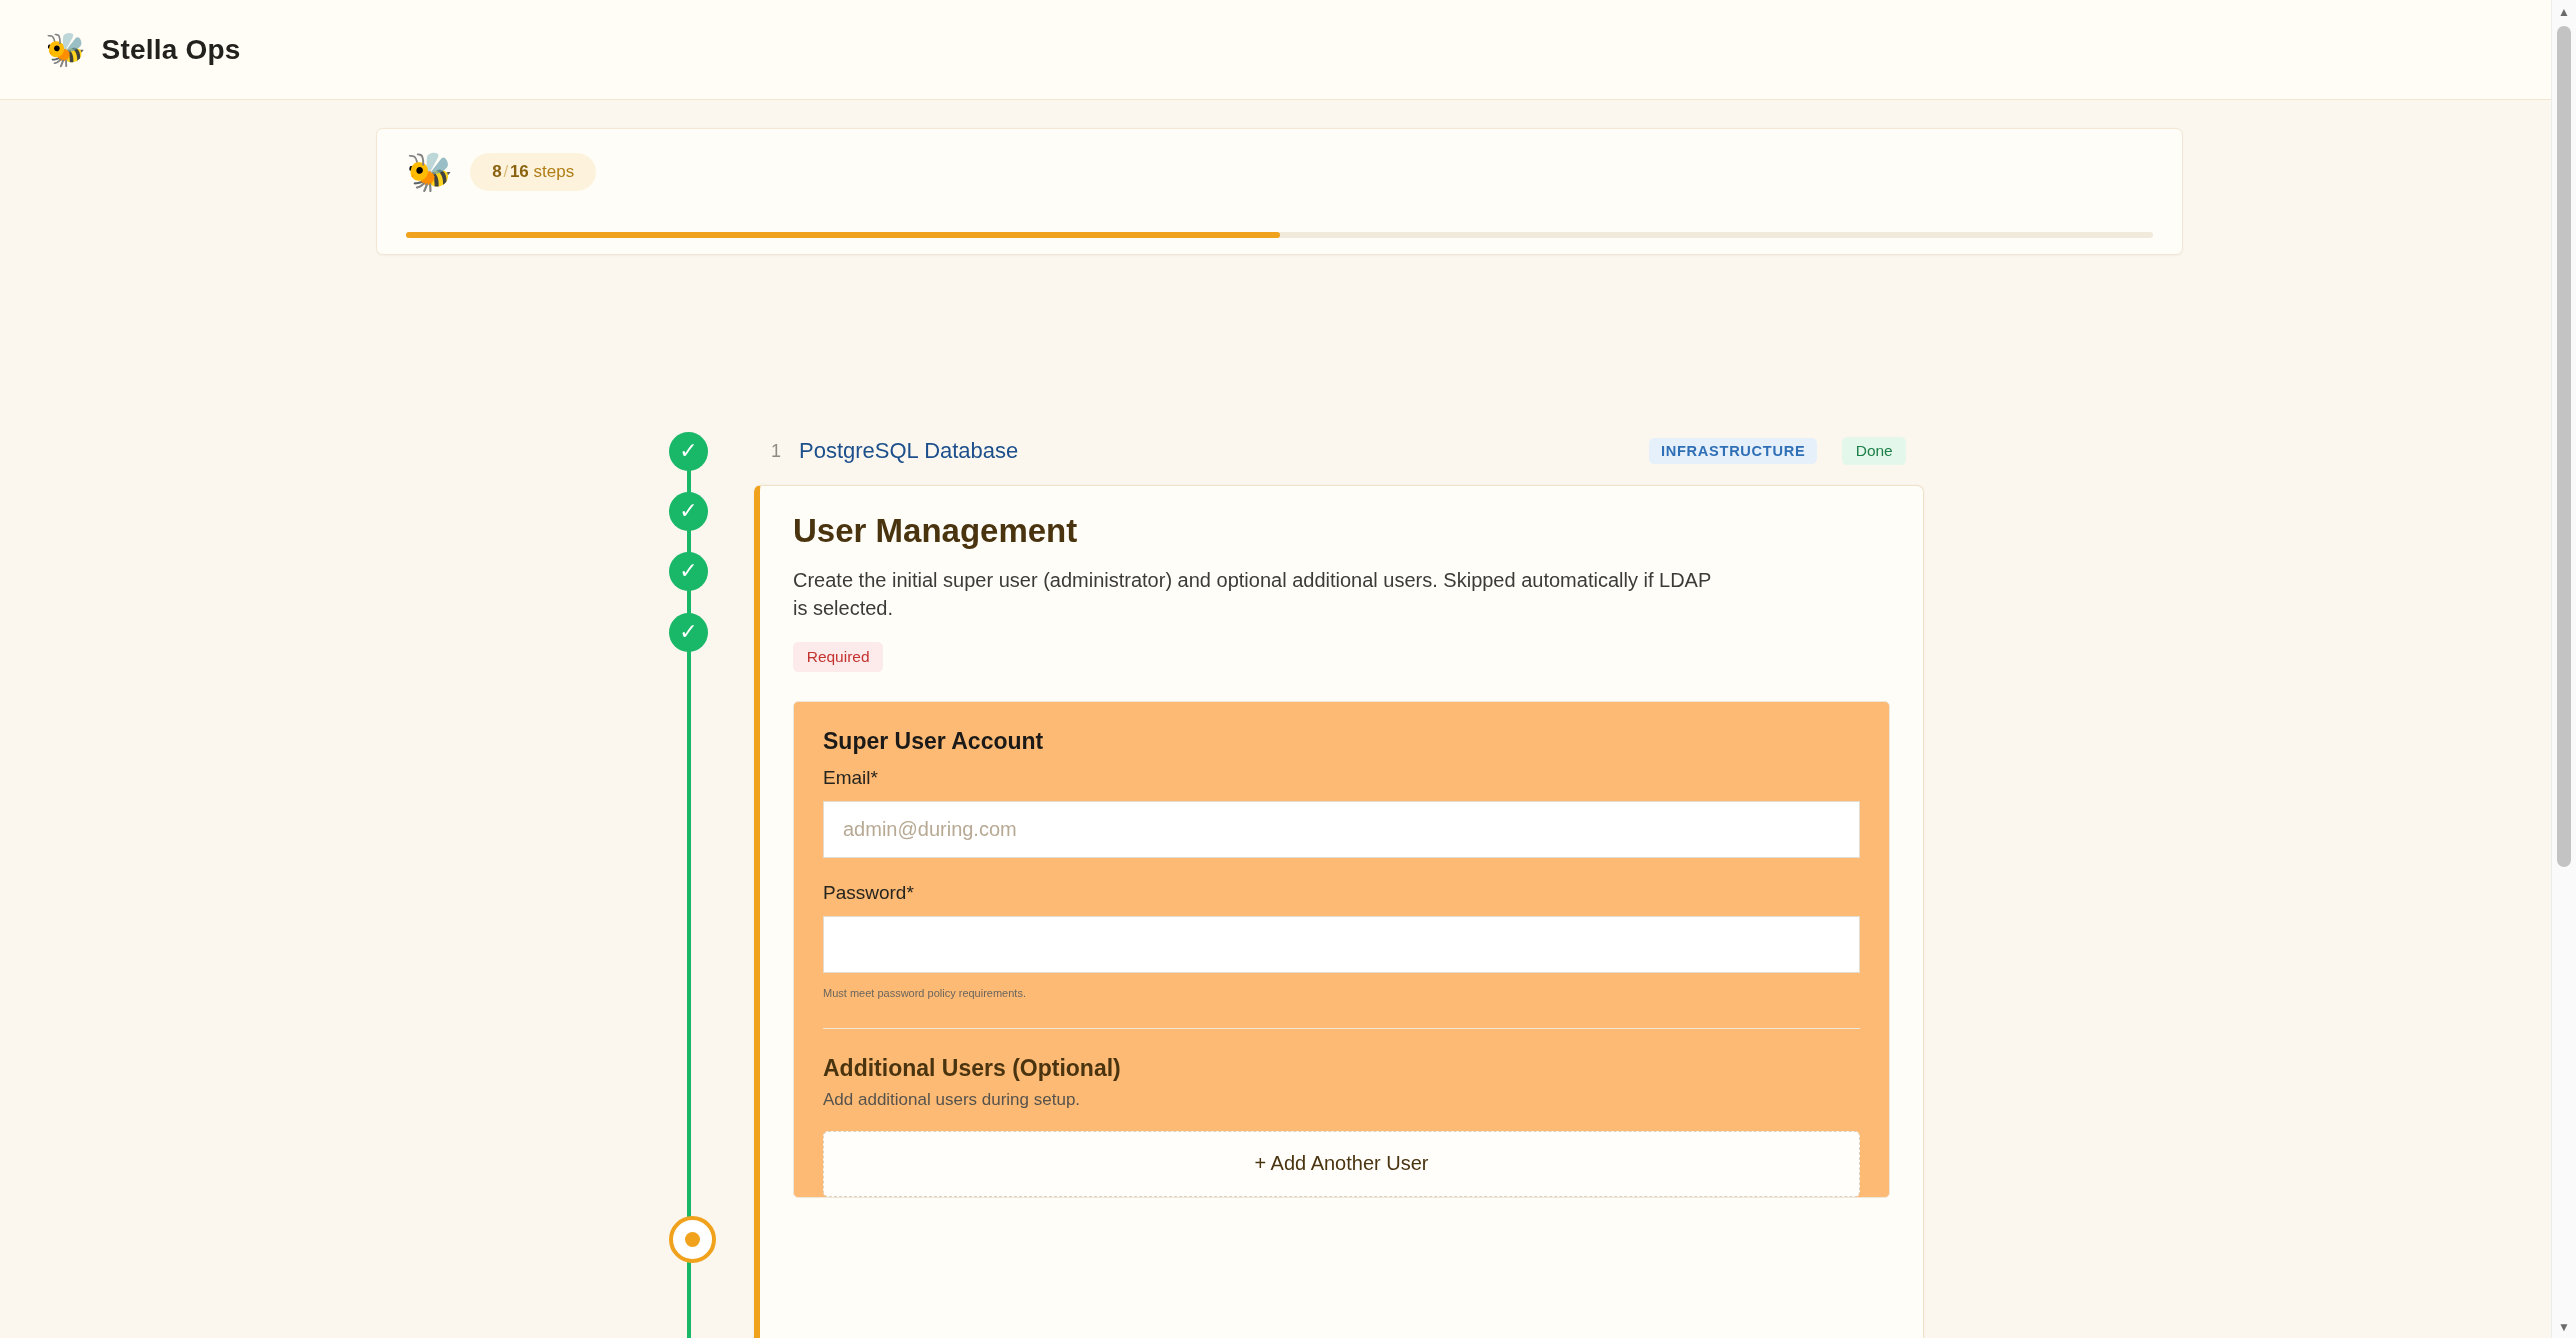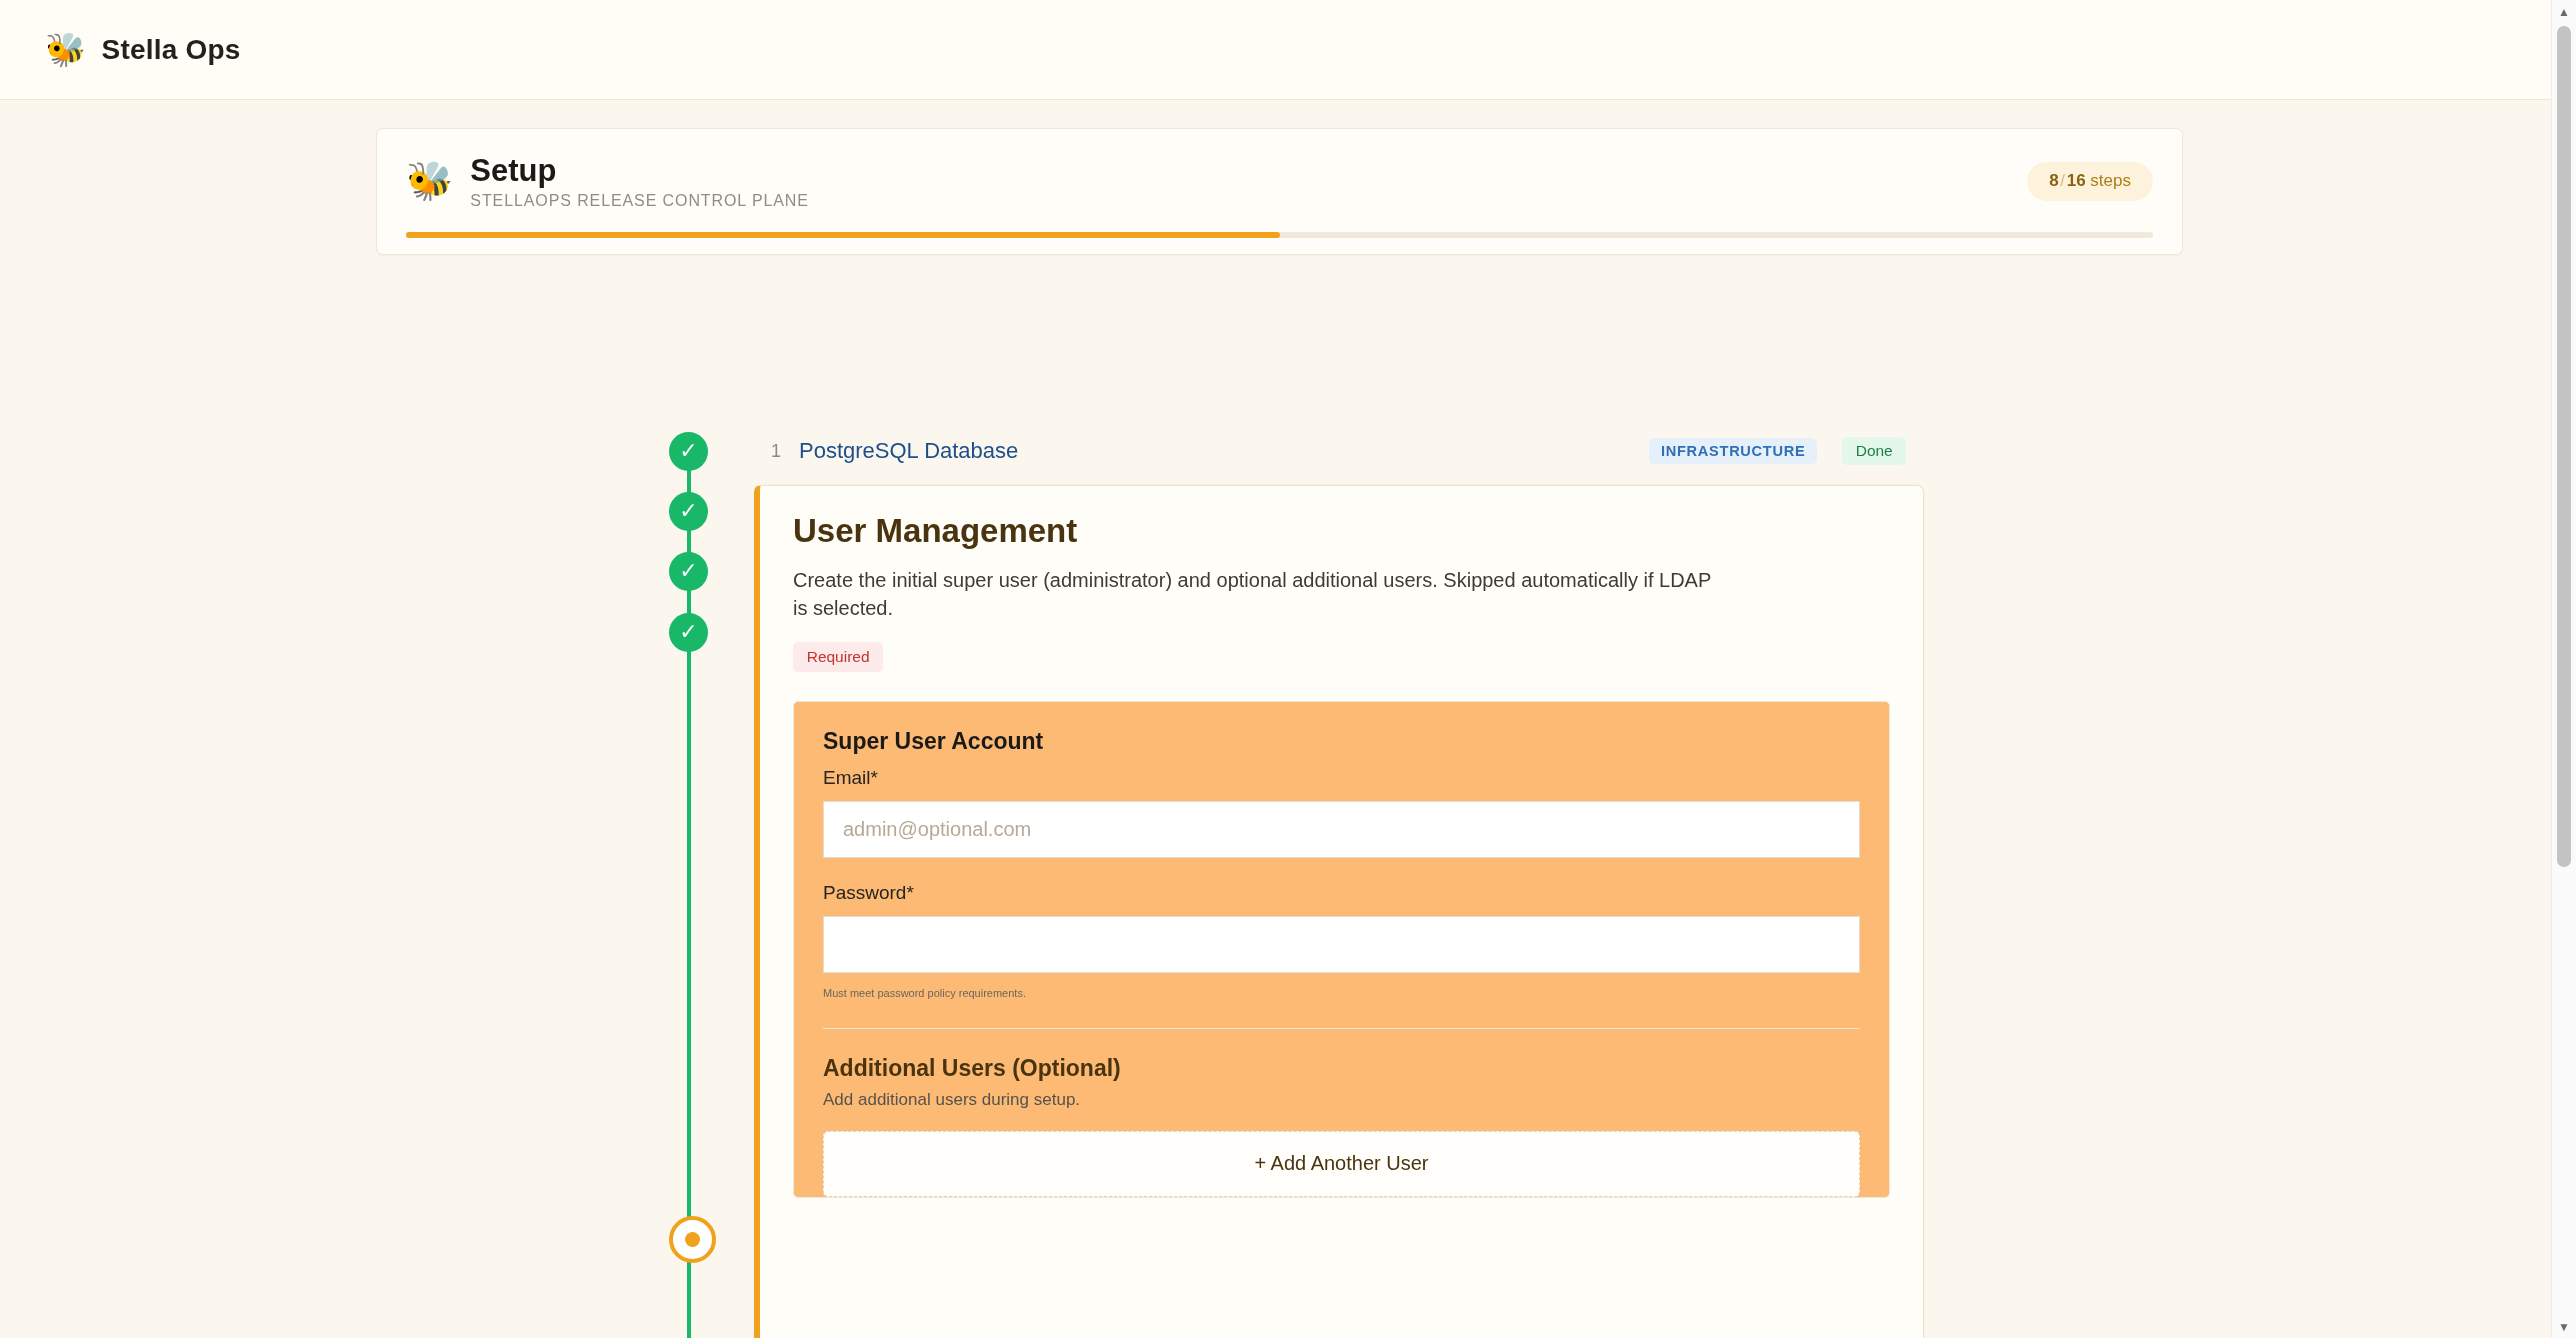--- a/index.html
+++ b/index.html
@@ -333,24 +333,20 @@
 <div class="appbar">
   <span class="logo">🐝</span>
   <span class="brand">Stella Ops</span>
 </div>
 
 <div class="page">
 
   <div class="setup-card">
     <div class="setup-row">
       <span class="setup-emoji">🐝</span>
-      <div class="setup-titles">
-        <div class="setup-title">Setup</div>
-        <div class="setup-sub">STELLAOPS RELEASE CONTROL PLANE</div>
-      </div>
       <div class="steps-pill">
         <b>8</b><span class="sep">/</span><b>16</b><span> steps</span>
       </div>
     </div>
     <div class="progress-track">
       <div class="progress-fill" id="progress-fill" style="width: 50%;"></div>
     </div>
   </div>
 
   <div class="timeline">
@@ -397,21 +393,21 @@
     <h1 class="active-title">User Management</h1>
     <p class="active-desc">Create the initial super user (administrator) and optional additional users. Skipped automatically if LDAP is selected.</p>
     <span class="required-badge">Required</span>
 
     <div class="panel">
       <h2 class="panel-title">Super User Account</h2>
 
       <div class="field-row">
         <div class="field">
           <div class="field-label">Email*</div>
-          <div class="input placeholder">admin@optional.com</div>
+          <div class="input placeholder">admin@during.com</div>
         </div>
       </div>
 
       <div style="margin-top:24px;">
         <div class="field-label">Password*</div>
         <div class="input"></div>
         <div class="helper">Must meet password policy requirements.</div>
       </div>
 
       <div class="divider"></div>

